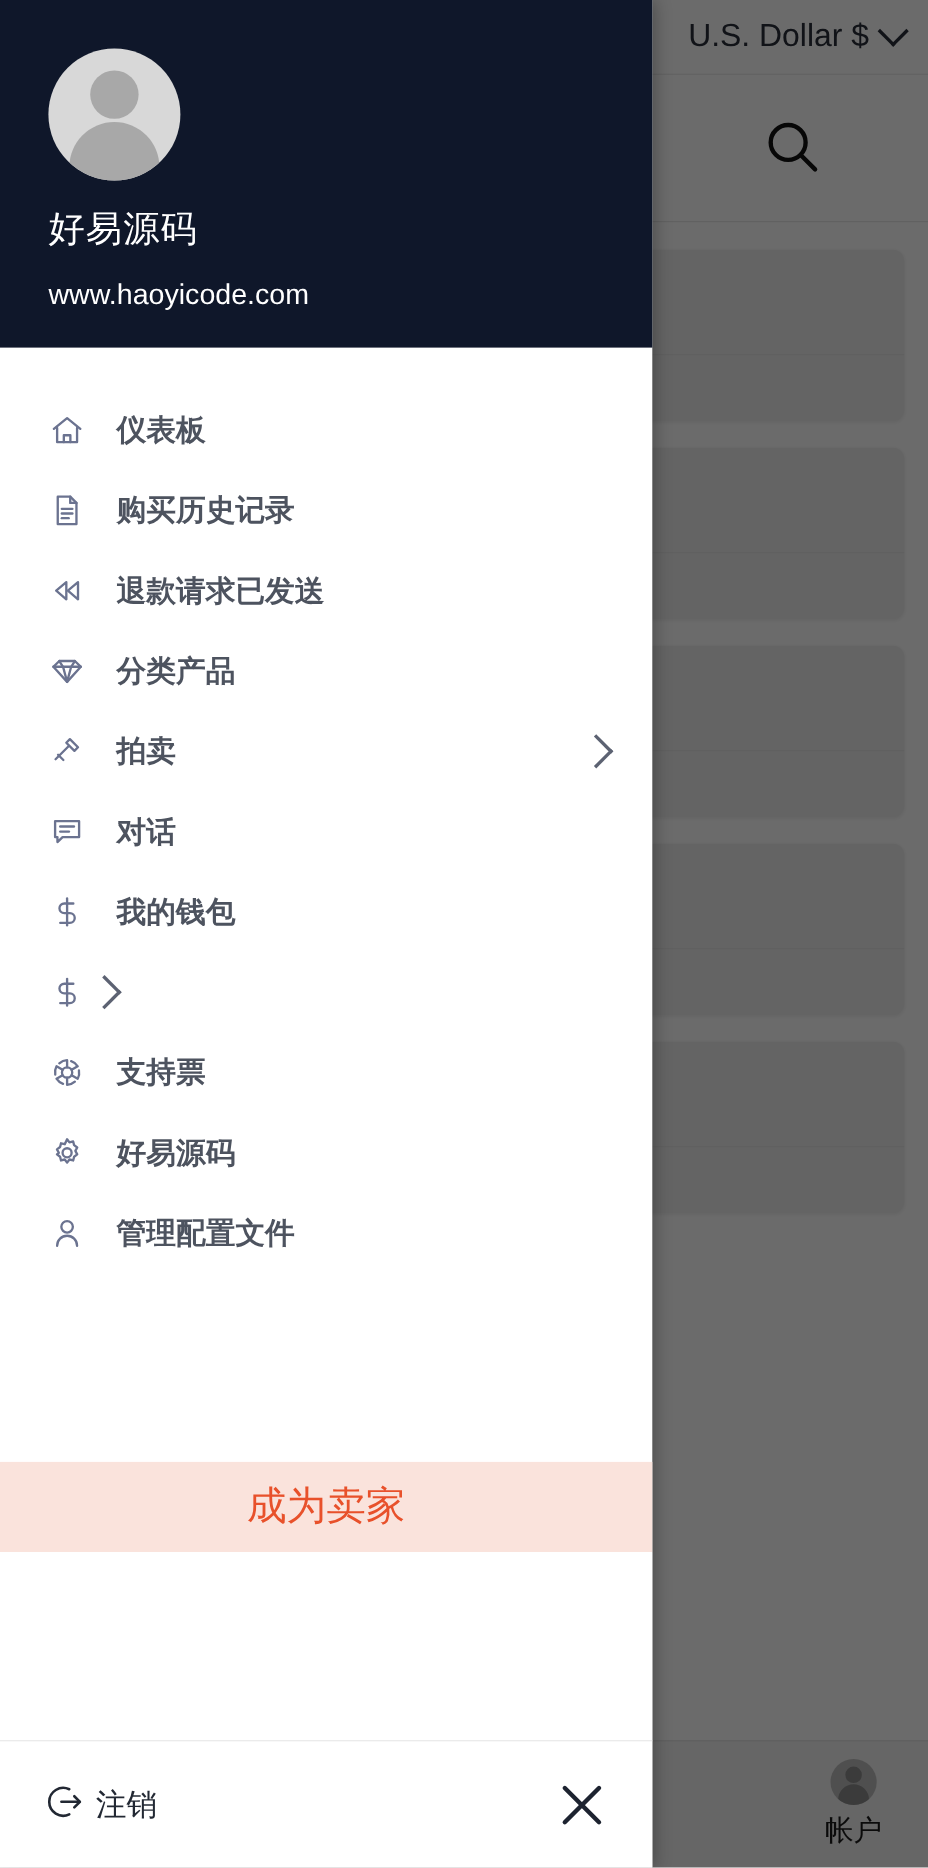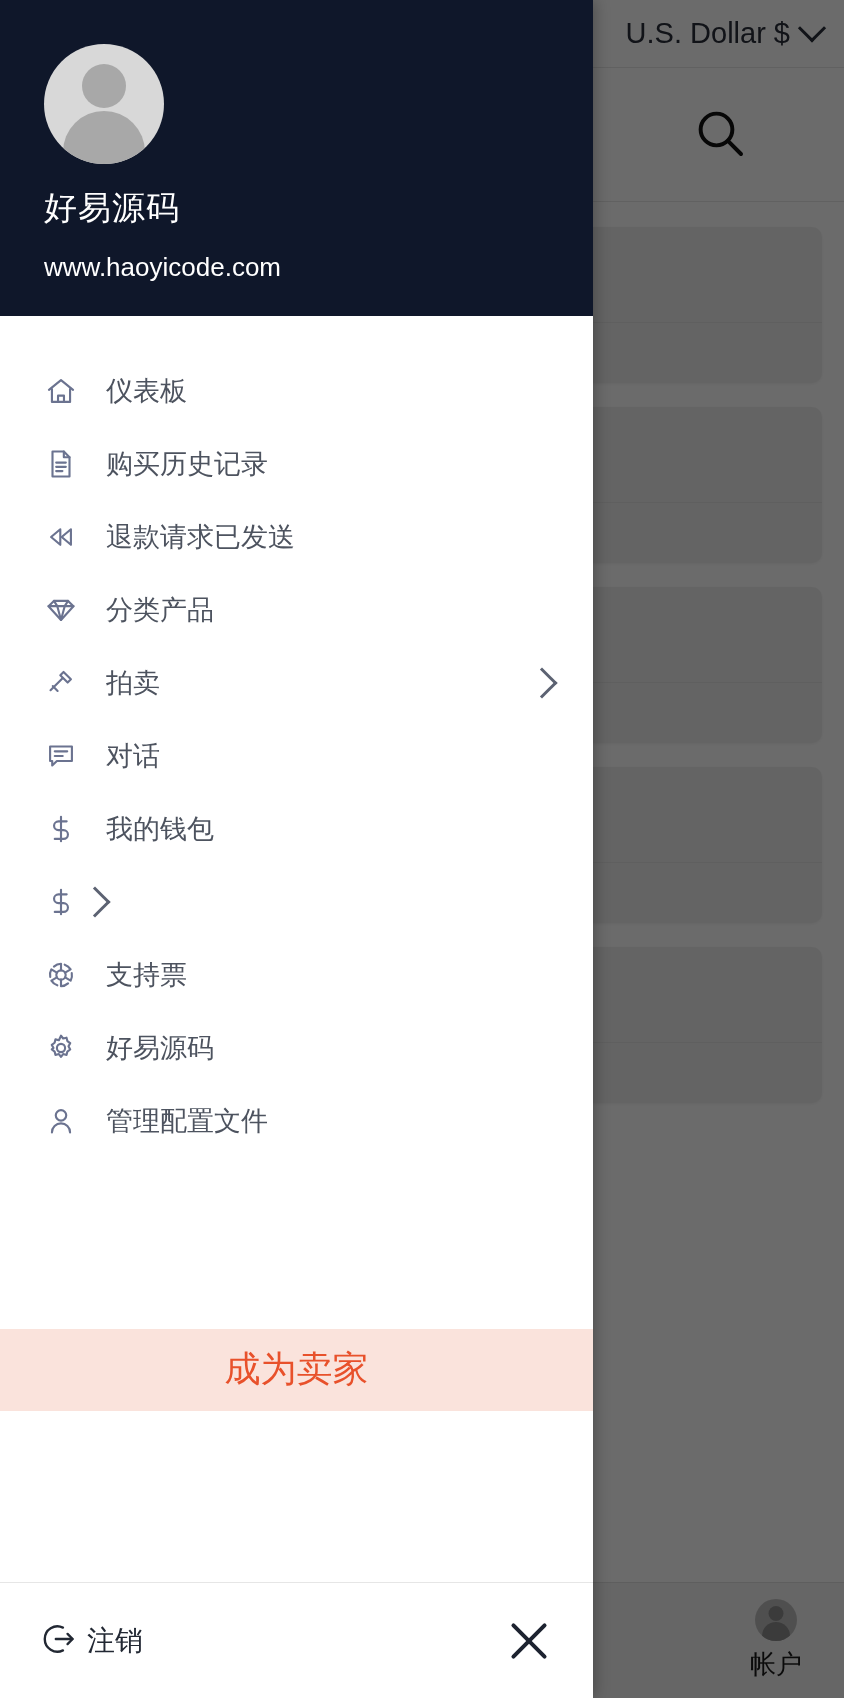--- a/index.html
+++ b/index.html
@@ -199,21 +199,21 @@
     min-width: 40px;
     display: flex;
     align-items: center;
     justify-content: flex-start;
     color: #6b7390;
   }
   .mi-icon svg { display: block; }
   .mi-label {
     margin-left: 22px;
     font-size: 27px;
-    font-weight: normal;
+    font-weight: bold;
     color: #4d535f;
     flex: 1 1 auto;
     white-space: nowrap;
   }
   .mi-chev {
     width: 22px; height: 22px;
     border-right: 3px solid #5c6272;
     border-top: 3px solid #5c6272;
     transform: rotate(45deg);
     flex: none;

